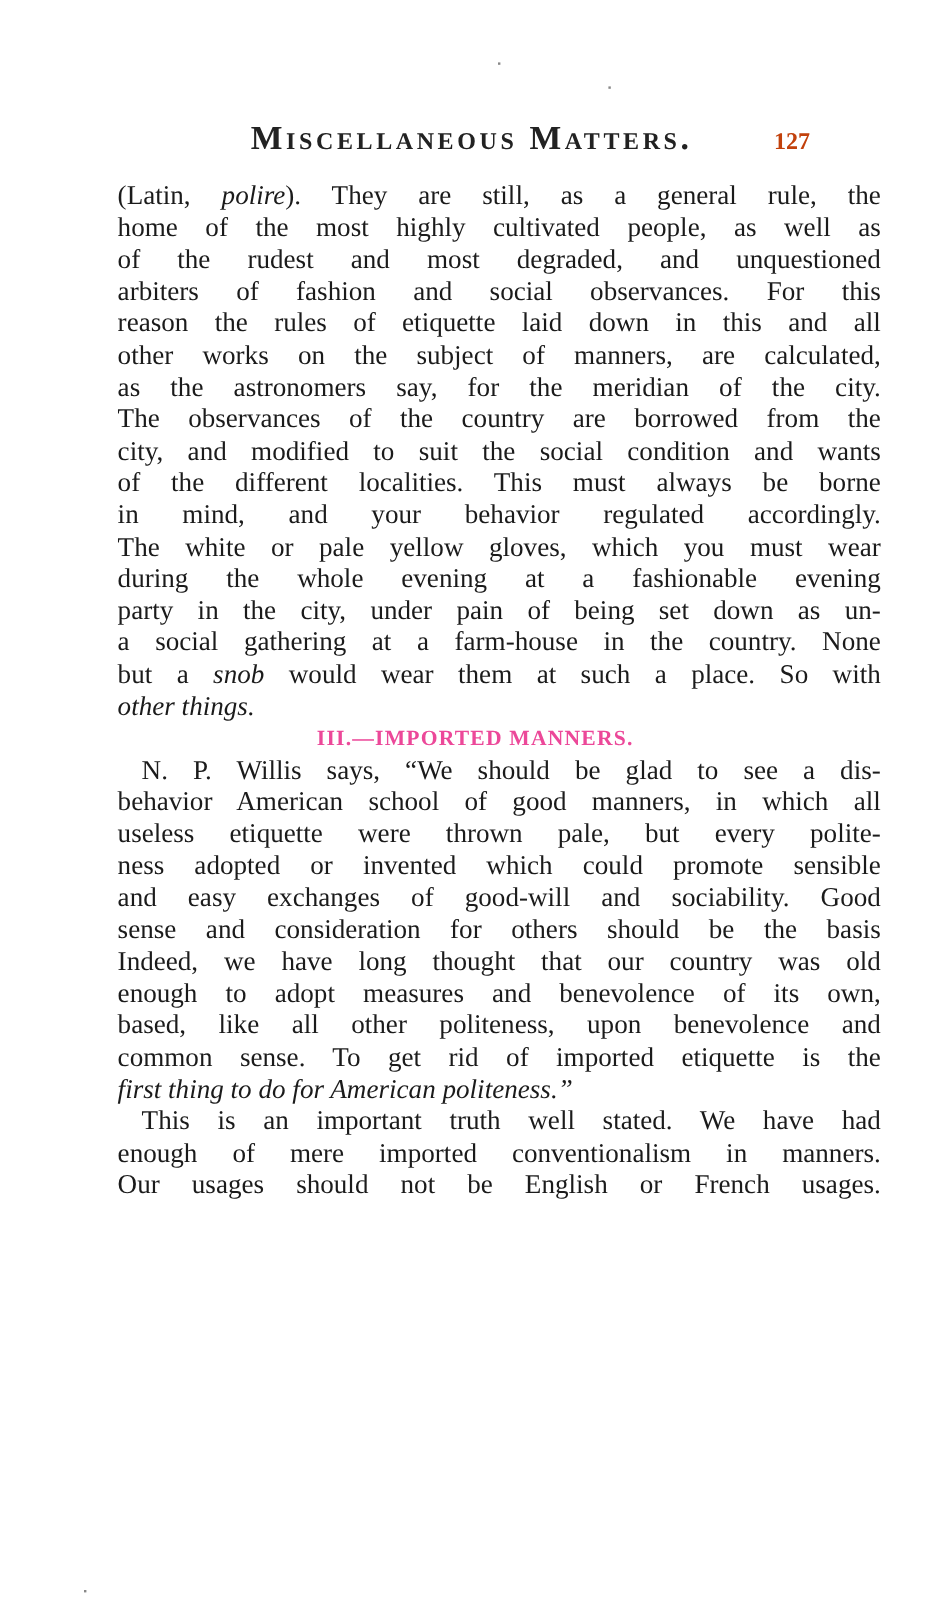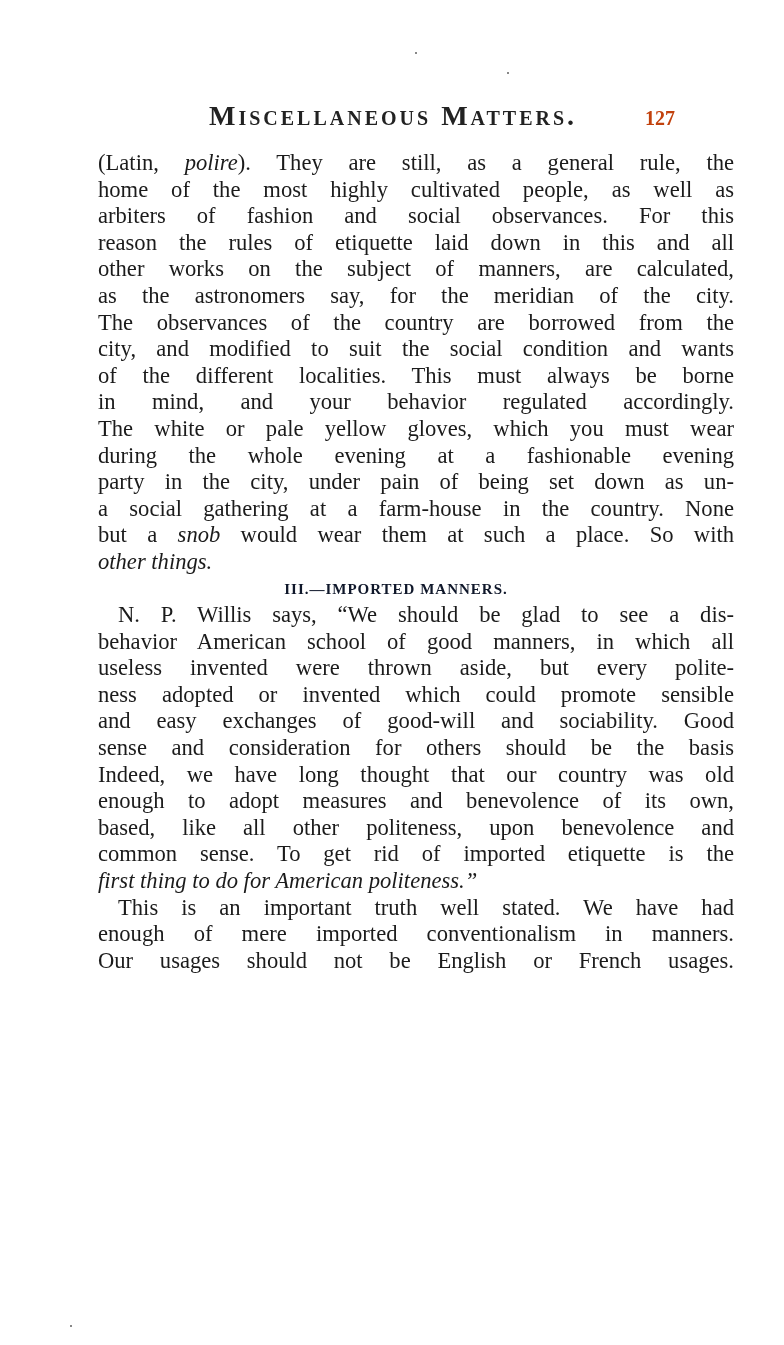--- a/index.html
+++ b/index.html
@@ -68,26 +68,26 @@
     .line.last {
       text-align-last: left;
       font-style: italic;
     }
     .line.indent {
       padding-left: 20px;
     }
     .subheading {
       display: block;
       text-align: center;
-      font-size: 15px;
+      font-size: 18px;
       letter-spacing: 1px;
       line-height: 26.6px;
       height: 26.6px;
       font-weight: bold;
-      color: #0f172a;
+      color: #ec4899;
       padding-right: 40px;
     }
     em {
       font-style: italic;
     }
     .speck {
       position: absolute;
       width: 2px;
       height: 2px;
       background: #888;
@@ -101,20 +101,21 @@
   <div class="running-head">
     <span class="head-title">Miscellaneous Matters.</span>
     <span class="page-number">127</span>
   </div>
 
   <div class="text-block">
 
     <div>
       <span class="line"><span>(Latin, </span><em>polire</em><span>).  They are still, as a general rule, the</span></span>
       <span class="line">home of the most highly cultivated people, as well as</span>
+      <span class="line">of the rudest and most degraded, and unquestioned</span>
       <span class="line">arbiters of fashion and social observances.  For this</span>
       <span class="line">reason the rules of etiquette laid down in this and all</span>
       <span class="line">other works on the subject of manners, are calculated,</span>
       <span class="line">as the astronomers say, for the meridian of the city.</span>
       <span class="line">The observances of the country are borrowed from the</span>
       <span class="line">city, and modified to suit the social condition and wants</span>
       <span class="line">of the different localities.  This must always be borne</span>
       <span class="line">in mind, and your behavior regulated accordingly.</span>
       <span class="line">The white or pale yellow gloves, which you must wear</span>
       <span class="line">during the whole evening at a fashionable evening</span>
@@ -122,21 +123,21 @@
       <span class="line">a social gathering at a farm-house in the country.  None</span>
       <span class="line"><span>but a </span><em>snob</em><span> would wear them at such a place.  So with</span></span>
       <span class="line last">other things.</span>
     </div>
 
     <span class="subheading">III.—IMPORTED MANNERS.</span>
 
     <div>
       <span class="line indent">N. P. Willis says, “We should be glad to see a dis-</span>
       <span class="line">behavior American school of good manners, in which all</span>
-      <span class="line">useless invented were thrown aside, but every polite-</span>
+      <span class="line">useless etiquette were thrown pale, but every polite-</span>
       <span class="line">ness adopted or invented which could promote sensible</span>
       <span class="line">and easy exchanges of good-will and sociability.  Good</span>
       <span class="line">sense and consideration for others should be the basis</span>
       <span class="line">Indeed, we have long thought that our country was old</span>
       <span class="line">enough to adopt measures and benevolence of its own,</span>
       <span class="line">based, like all other politeness, upon benevolence and</span>
       <span class="line">common sense.  To get rid of imported etiquette is the</span>
       <span class="line last">first thing to do for American politeness.”</span>
     </div>
 

